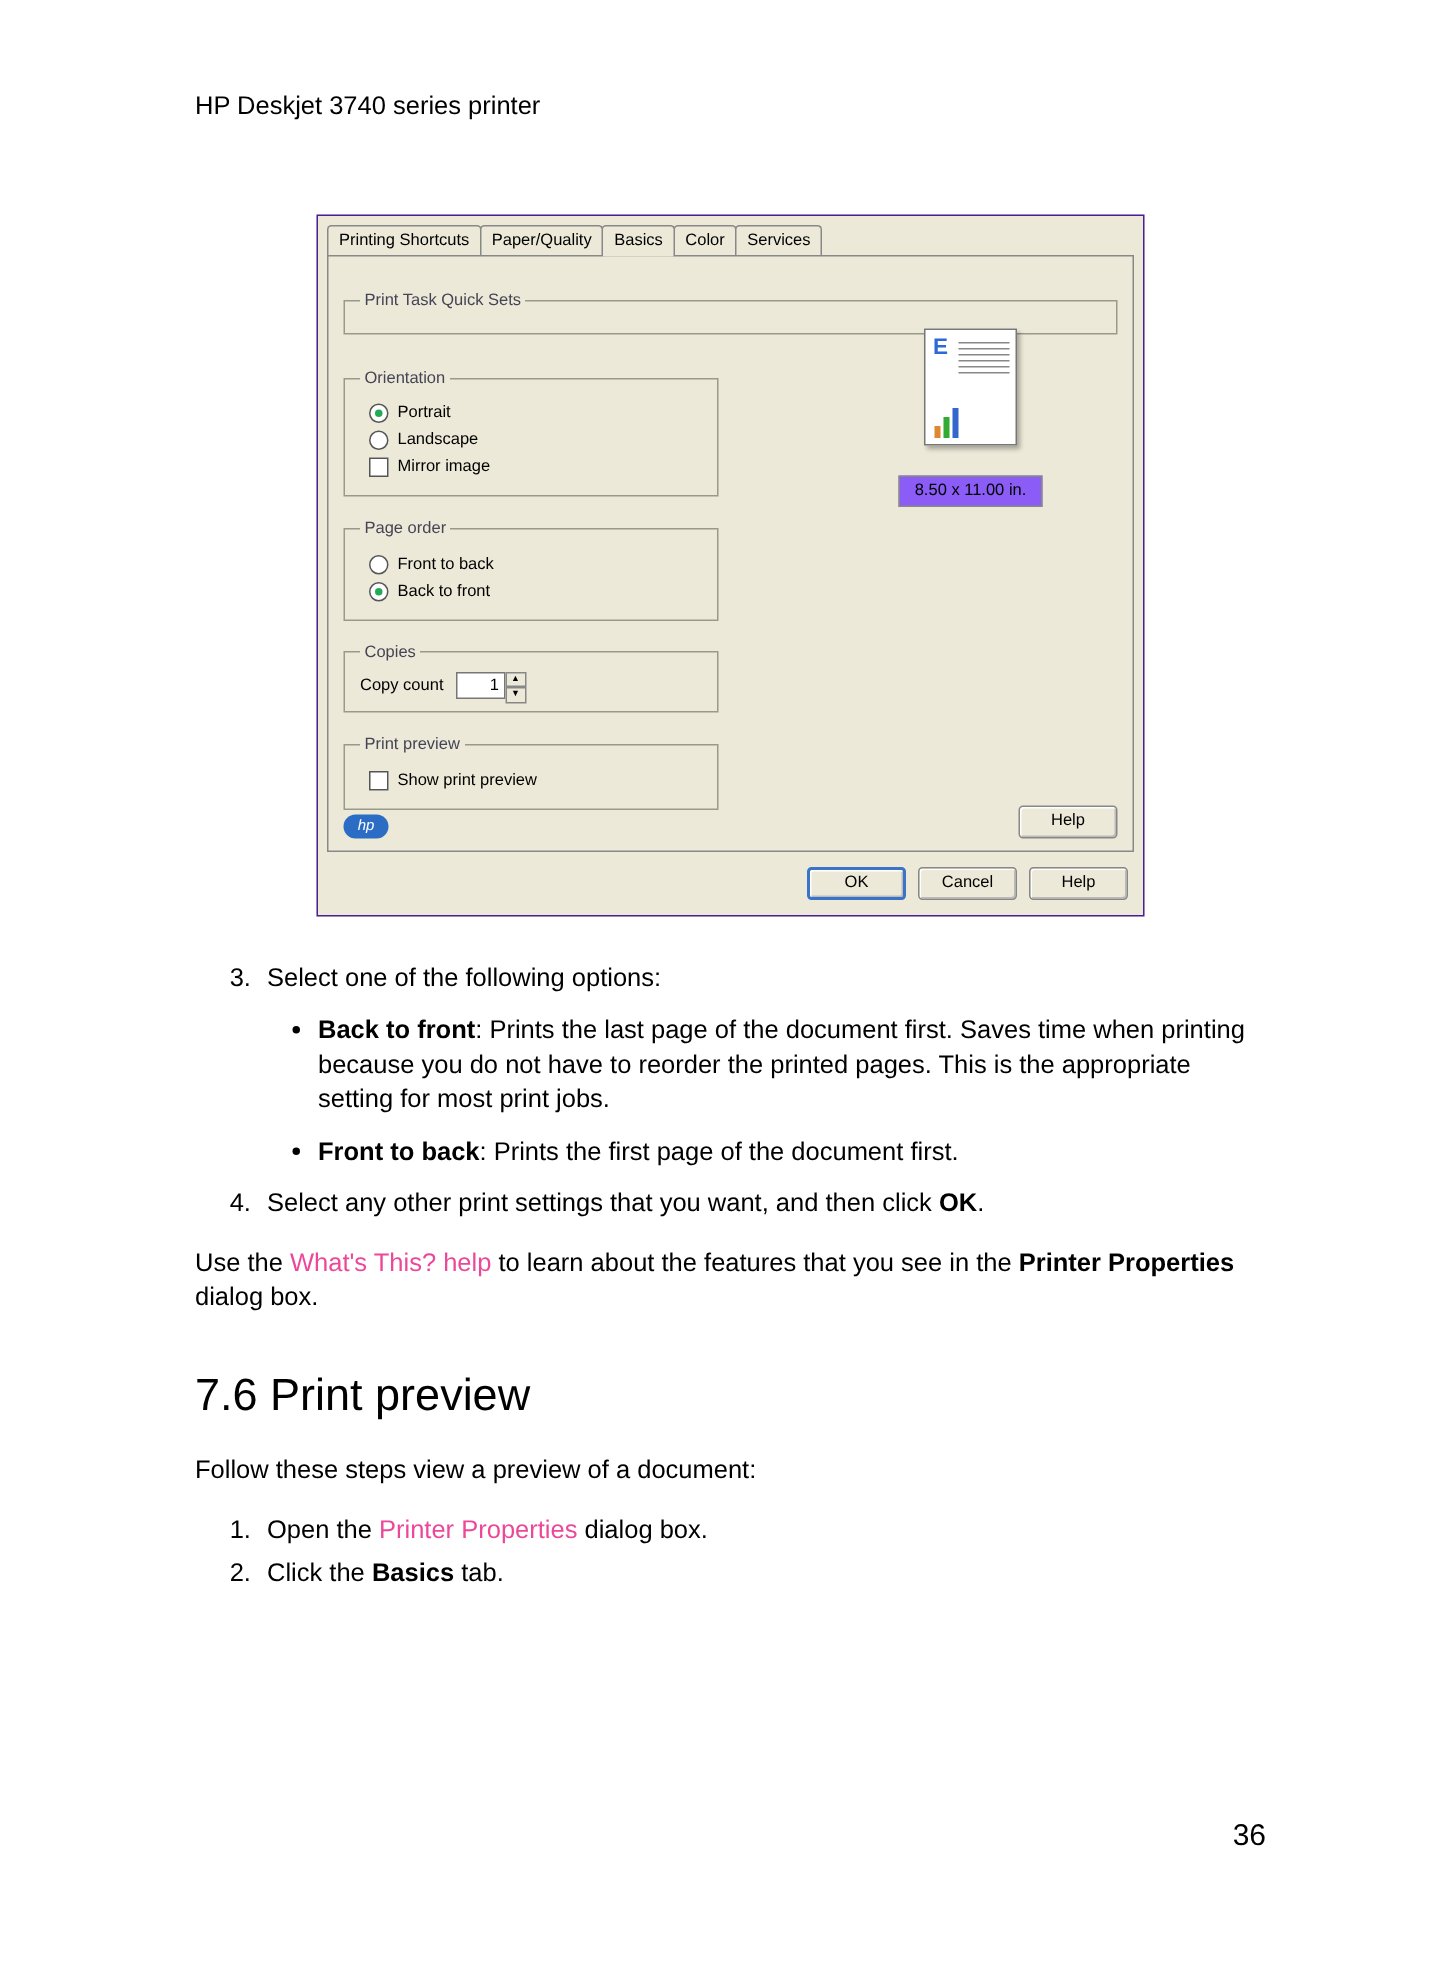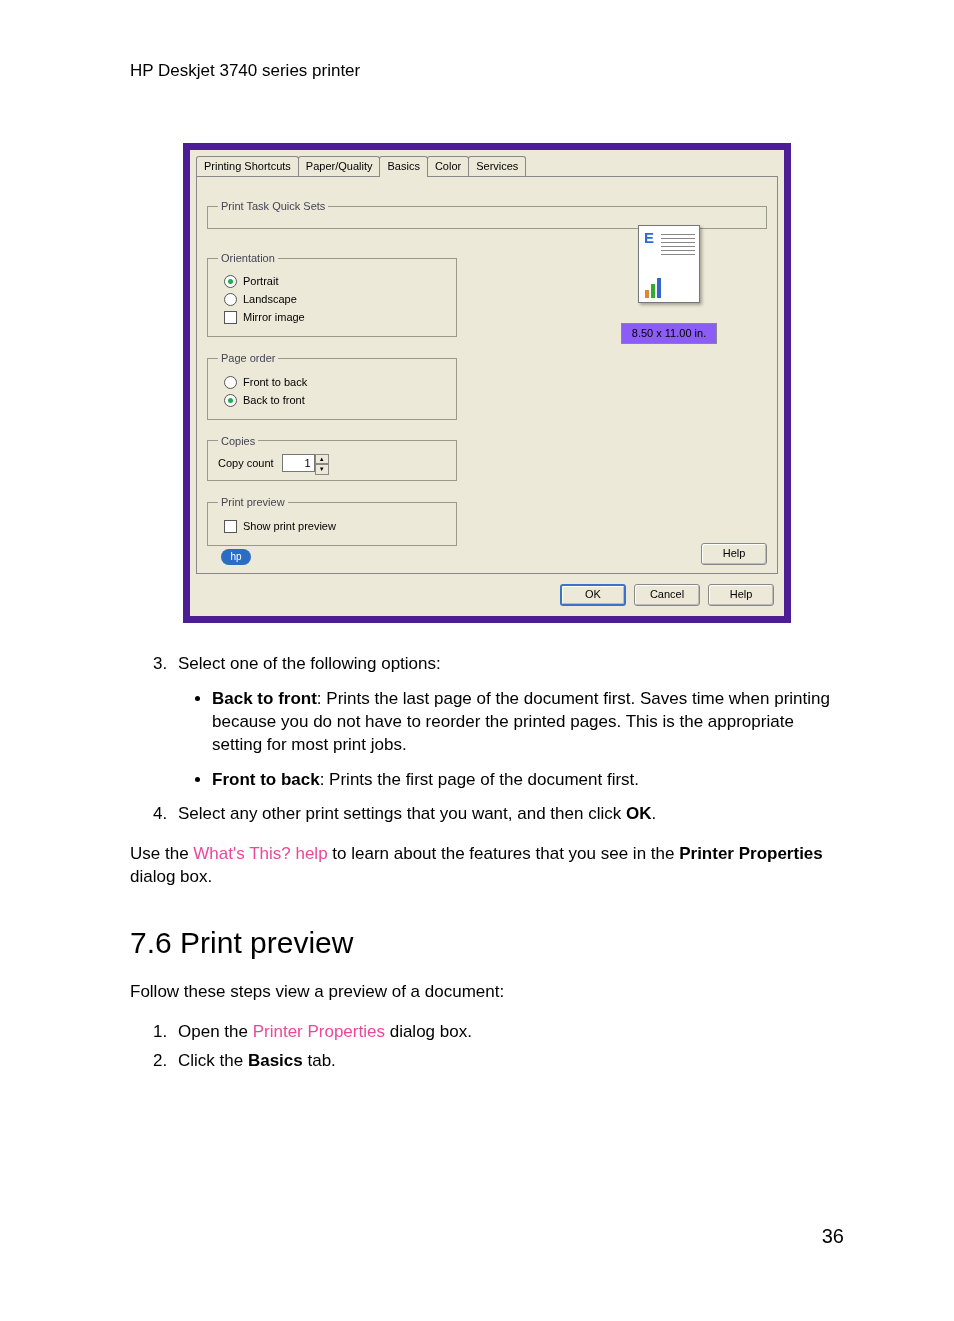--- a/index.html
+++ b/index.html
@@ -17,22 +17,22 @@
     font-size: 17px;
     line-height: 1.35;
   }
   .doc-header {
     font-size: 17px;
     margin-bottom: 60px;
   }
   .dialog-img {
     display: block;
     margin: 0 auto 30px auto;
-    width: 608px;
-    border: 7px solid #4c1d95;
+    width: 552px;
+    border: 1px solid #4c1d95;
     background: #ECE9D8;
     font-family: Tahoma, Arial, sans-serif;
     font-size: 11px;
     color: #000;
     box-sizing: border-box;
   }
   .tabstrip {
     display: flex;
     align-items: flex-end;
     padding: 6px 6px 0 6px;
@@ -166,23 +166,23 @@
   }
   .pprev .lines div { height:1px; background:#888; margin:3px 0; }
   .pprev .bars {
     position:absolute; left:6px; bottom:4px; display:flex; align-items:flex-end; gap:2px; height:22px;
   }
   .pprev .bars span { width:4px; display:block; }
   .size-chip {
     border:1px solid #888; background:#8b5cf6; padding:2px 10px;
   }
   .hp-logo {
-    position:absolute; left:24px; bottom:8px;
+    position:absolute; left:10px; bottom:8px;
     width:30px; height:16px; background:#2b6cc4; border-radius:8px;
-    color:#fff; font-size:10px;
+    color:#fff; font-style:italic; font-size:10px;
     display:flex;align-items:center;justify-content:center;
   }
   .help-btn { position:absolute; right:10px; bottom:8px; }
   .bottom-btns {
     display:flex; justify-content:flex-end; gap:8px;
     padding: 6px 10px 10px 10px;
   }
   .winbtn.default { border: 2px solid #3a74c9; line-height:16px; }
 
   ol.body-list { margin: 6px 0 10px 0; padding-left: 42px; }

